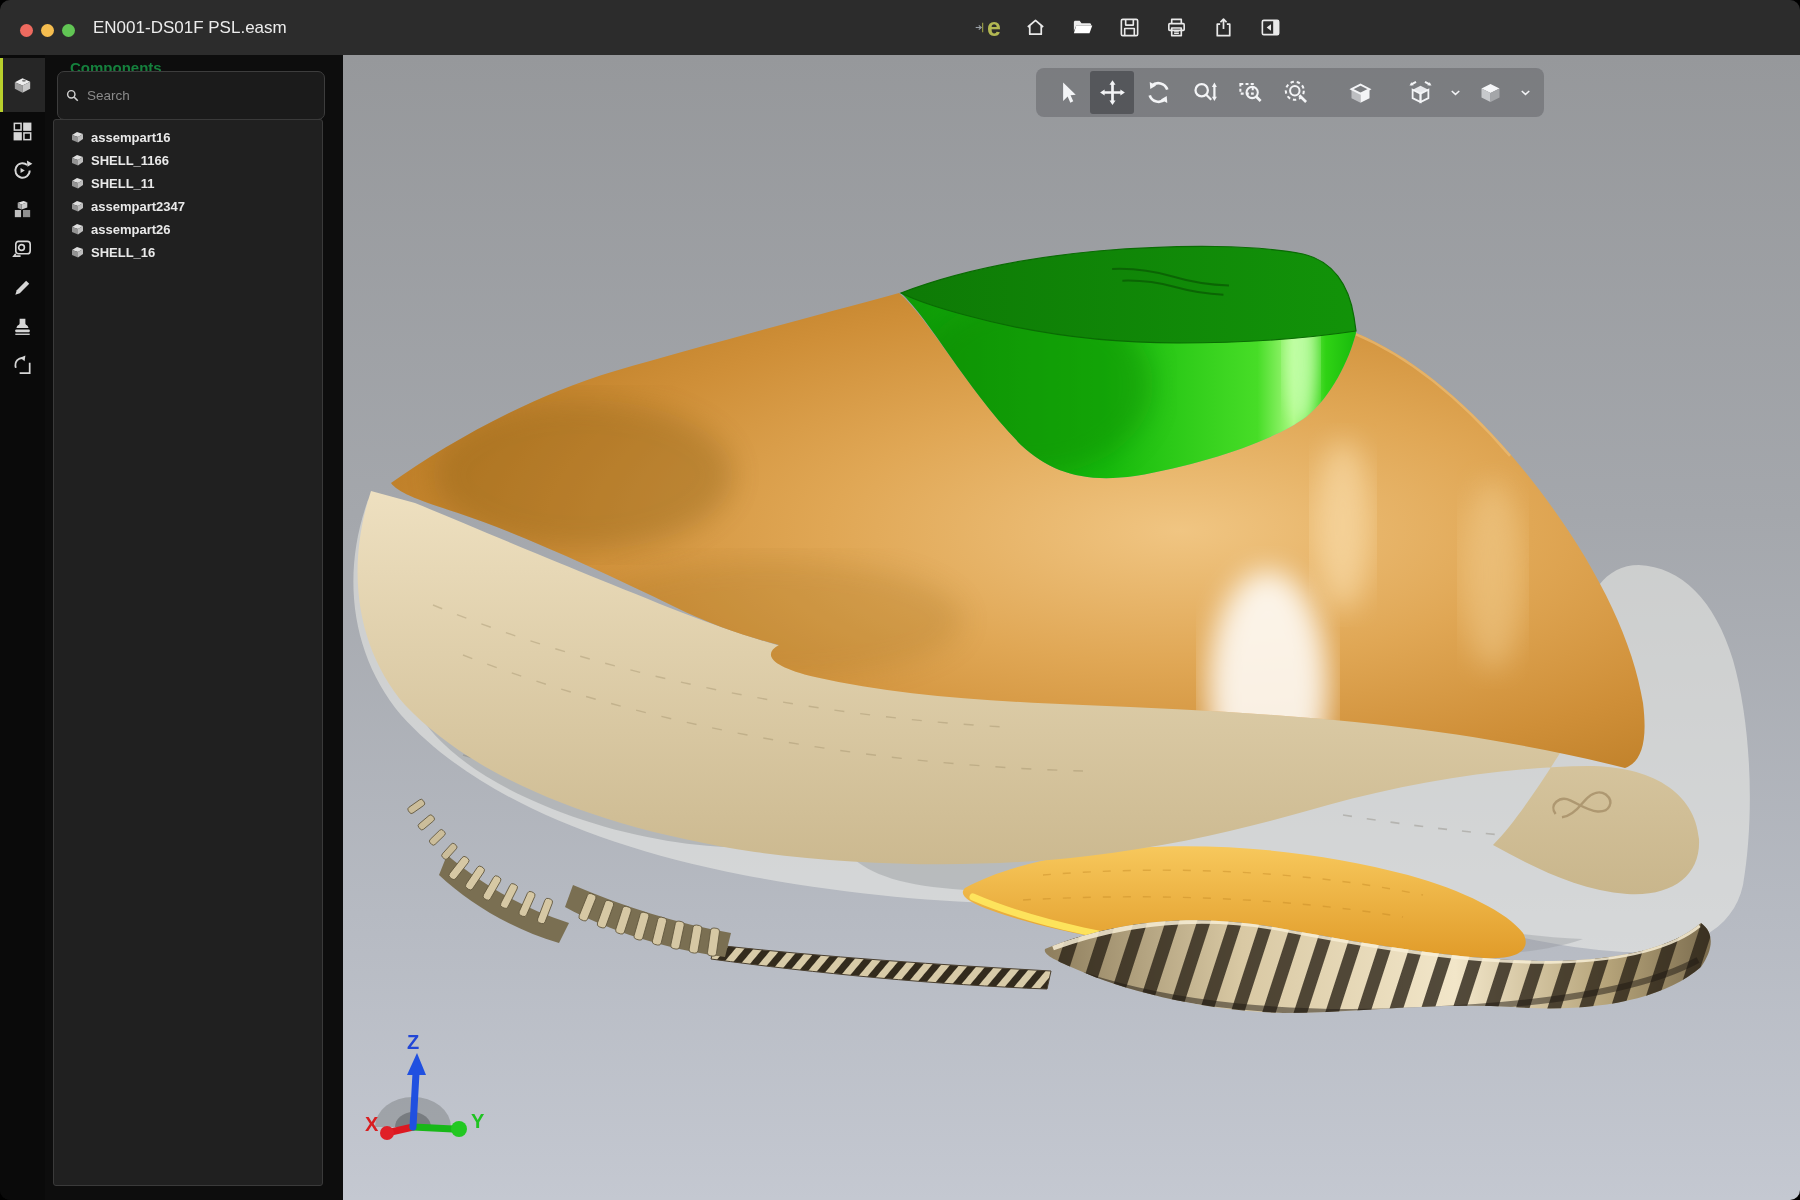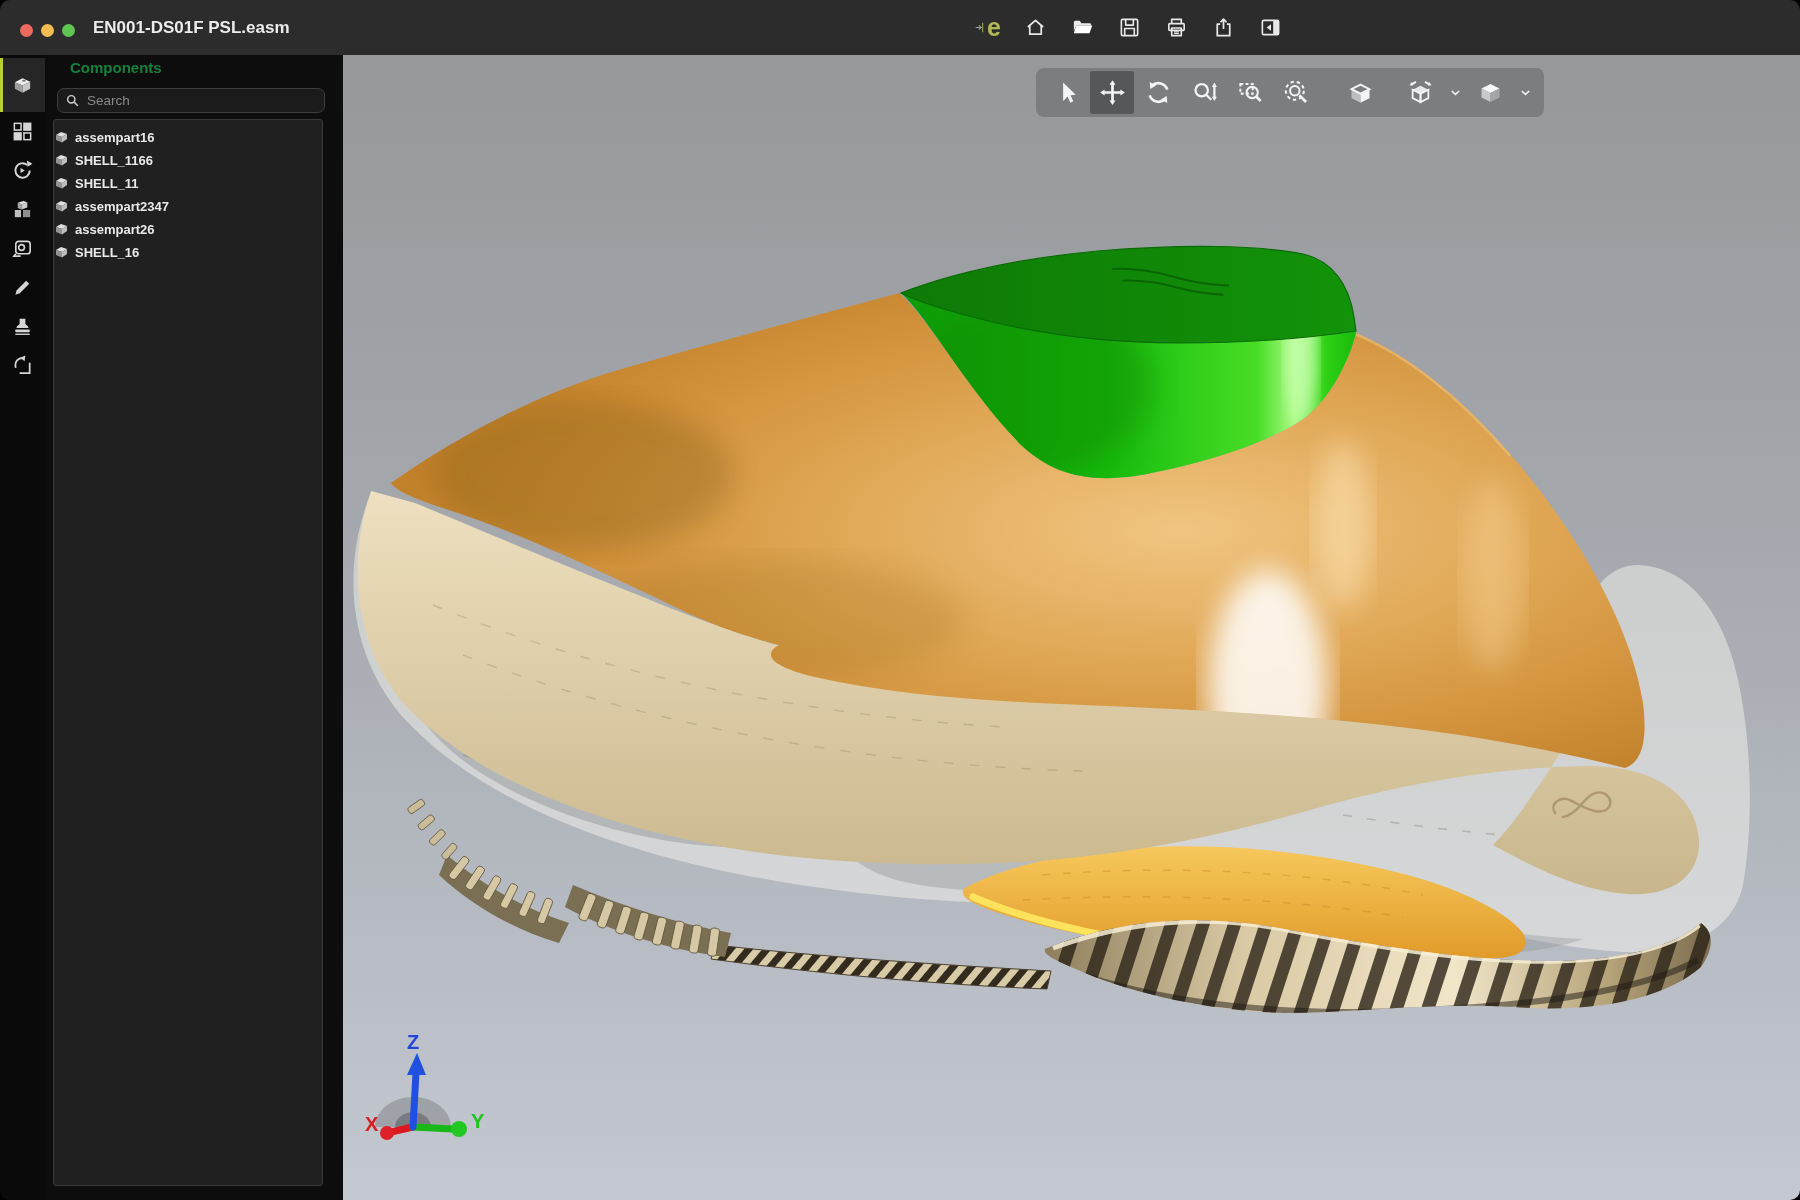--- a/index.html
+++ b/index.html
@@ -6,47 +6,47 @@
     font-family:"Liberation Sans", sans-serif;}
   .window{position:relative;width:1800px;height:1200px;border-radius:10px;overflow:hidden;background:#0d0d0d;}
 
   
   .titlebar{position:absolute;left:0;top:0;width:100%;height:55px;background:#2c2c2c;
     border-bottom:1px solid #1c1c1c;}
   .traffic{position:absolute;left:20px;top:24px;display:flex;gap:8px;}
   .traffic span{width:13px;height:13px;border-radius:50%;display:block;}
   .tl-red{background:#ee6a5f;}  .tl-yellow{background:#f5bd4f;} .tl-green{background:#61c554;}
   .window-title{position:absolute;left:93px;top:0;height:55px;line-height:55px;
-    color:#ececec;font-size:17px;font-weight:700;white-space:nowrap;}
+    color:#ececec;font-size:17px;font-weight:400;white-space:nowrap;}
   .tb-icons{position:absolute;left:975px;top:0;height:55px;display:flex;align-items:center;gap:21px;}
   .tb-btn{width:26px;height:26px;display:flex;align-items:center;justify-content:center;cursor:default;}
   .tb-btn svg{width:23px;height:23px;}
   .logo-wrap{display:flex;align-items:center;gap:1px;}
   .logo-e{color:#b2b752;font-size:25px;font-weight:700;line-height:1;}
 
   
   .rail{position:absolute;left:0;top:55px;width:45px;height:1145px;background:#0a0a0a;
     display:flex;flex-direction:column;align-items:stretch;}
   .rail-item{height:39px;display:flex;align-items:center;justify-content:center;position:relative;}
   .rail-item svg{width:23px;height:23px;}
   .rail-item.active{height:54px;margin-top:3px;background:#262626;}
   .rail-item.active::before{content:"";position:absolute;left:0;top:0;bottom:0;width:3px;background:#b8cf2c;}
 
   
   .panel{position:absolute;left:45px;top:55px;width:298px;height:1145px;background:#0d0d0d;}
   .panel-title{position:absolute;left:25px;top:4px;color:#15803d;font-size:15px;font-weight:700;}
-  .searchbox{position:absolute;left:12px;top:33px;width:250px;height:23px;background:#1b1b1b;
-    border:1px solid #3d3d3d;border-radius:7px;display:flex;align-items:center;padding:0 8px;gap:6px;}
+  .searchbox{position:absolute;left:12px;top:16px;width:250px;height:23px;background:#1b1b1b;
+    border:1px solid #3d3d3d;border-radius:7px;display:flex;align-items:center;padding:12px 8px;gap:6px;}
   .searchbox svg{width:13px;height:13px;flex:0 0 auto;}
   .searchbox input{background:transparent;border:none;outline:none;color:#cfcfcf;font-size:13.5px;width:100%;
     font-family:"Liberation Sans", sans-serif;}
   .searchbox input::placeholder{color:#8a8a8a;}
   .tree{position:absolute;left:8px;top:64px;width:270px;bottom:14px;background:#202020;
     border:1px solid #3a3a3a;border-radius:3px;box-sizing:border-box;padding:6px 0 0 0;}
-  .tree ul{list-style:none;margin:0;padding:0 0 0 0;}
+  .tree ul{list-style:none;margin:0;padding:0 0 0 16px;}
   .tree li{display:flex;align-items:center;gap:6px;height:23px;color:#e9e9e9;
     font-size:13px;font-weight:700;cursor:default;}
   .tree li svg{width:15px;height:13px;flex:0 0 auto;}
 
   
   .viewport{position:absolute;left:343px;top:55px;width:1457px;height:1145px;
     background:linear-gradient(180deg,#96989b 0%,#a4a7ac 40%,#b6bac2 75%,#c4c8d1 100%);}
   .scene{position:absolute;inset:0;}
 
   .vp-toolbar{position:absolute;left:693px;top:13px;height:49px;display:flex;align-items:center;

